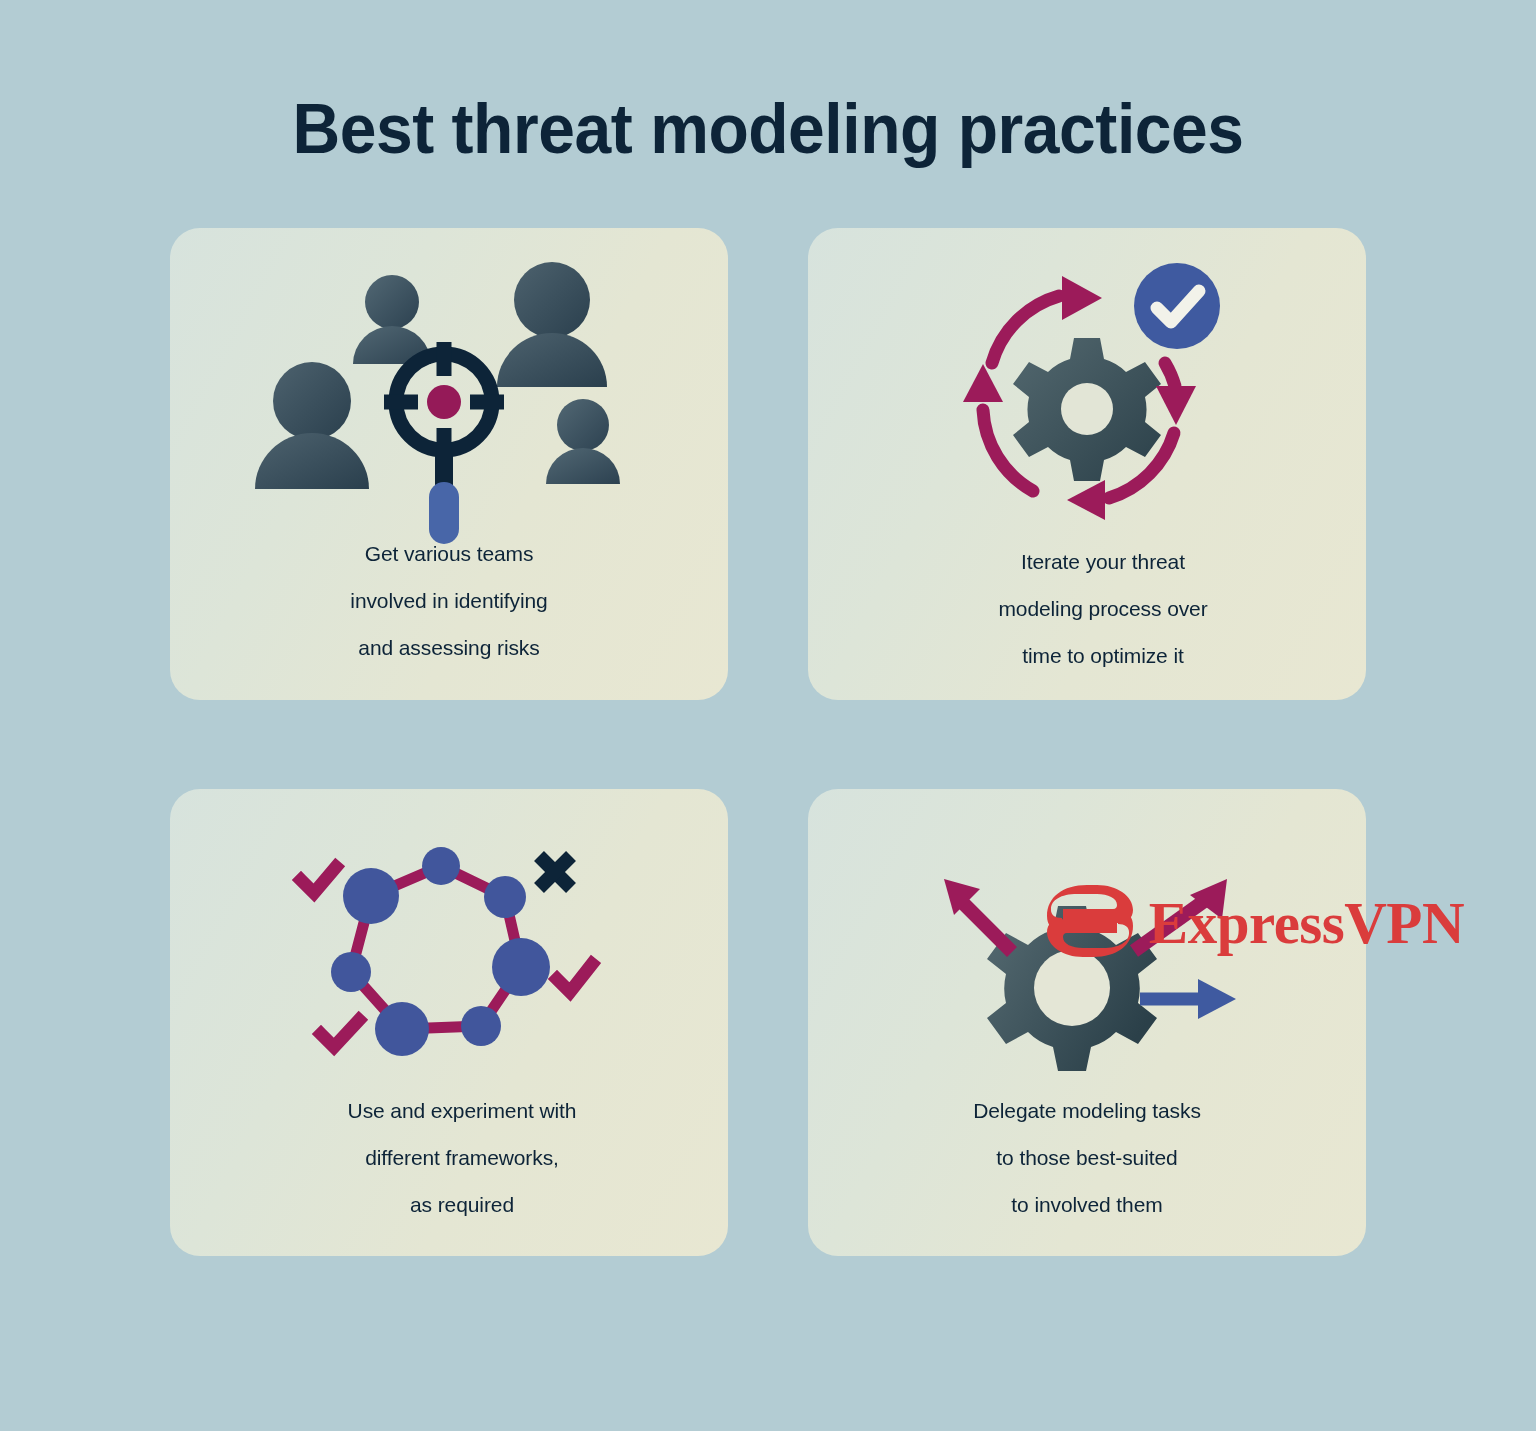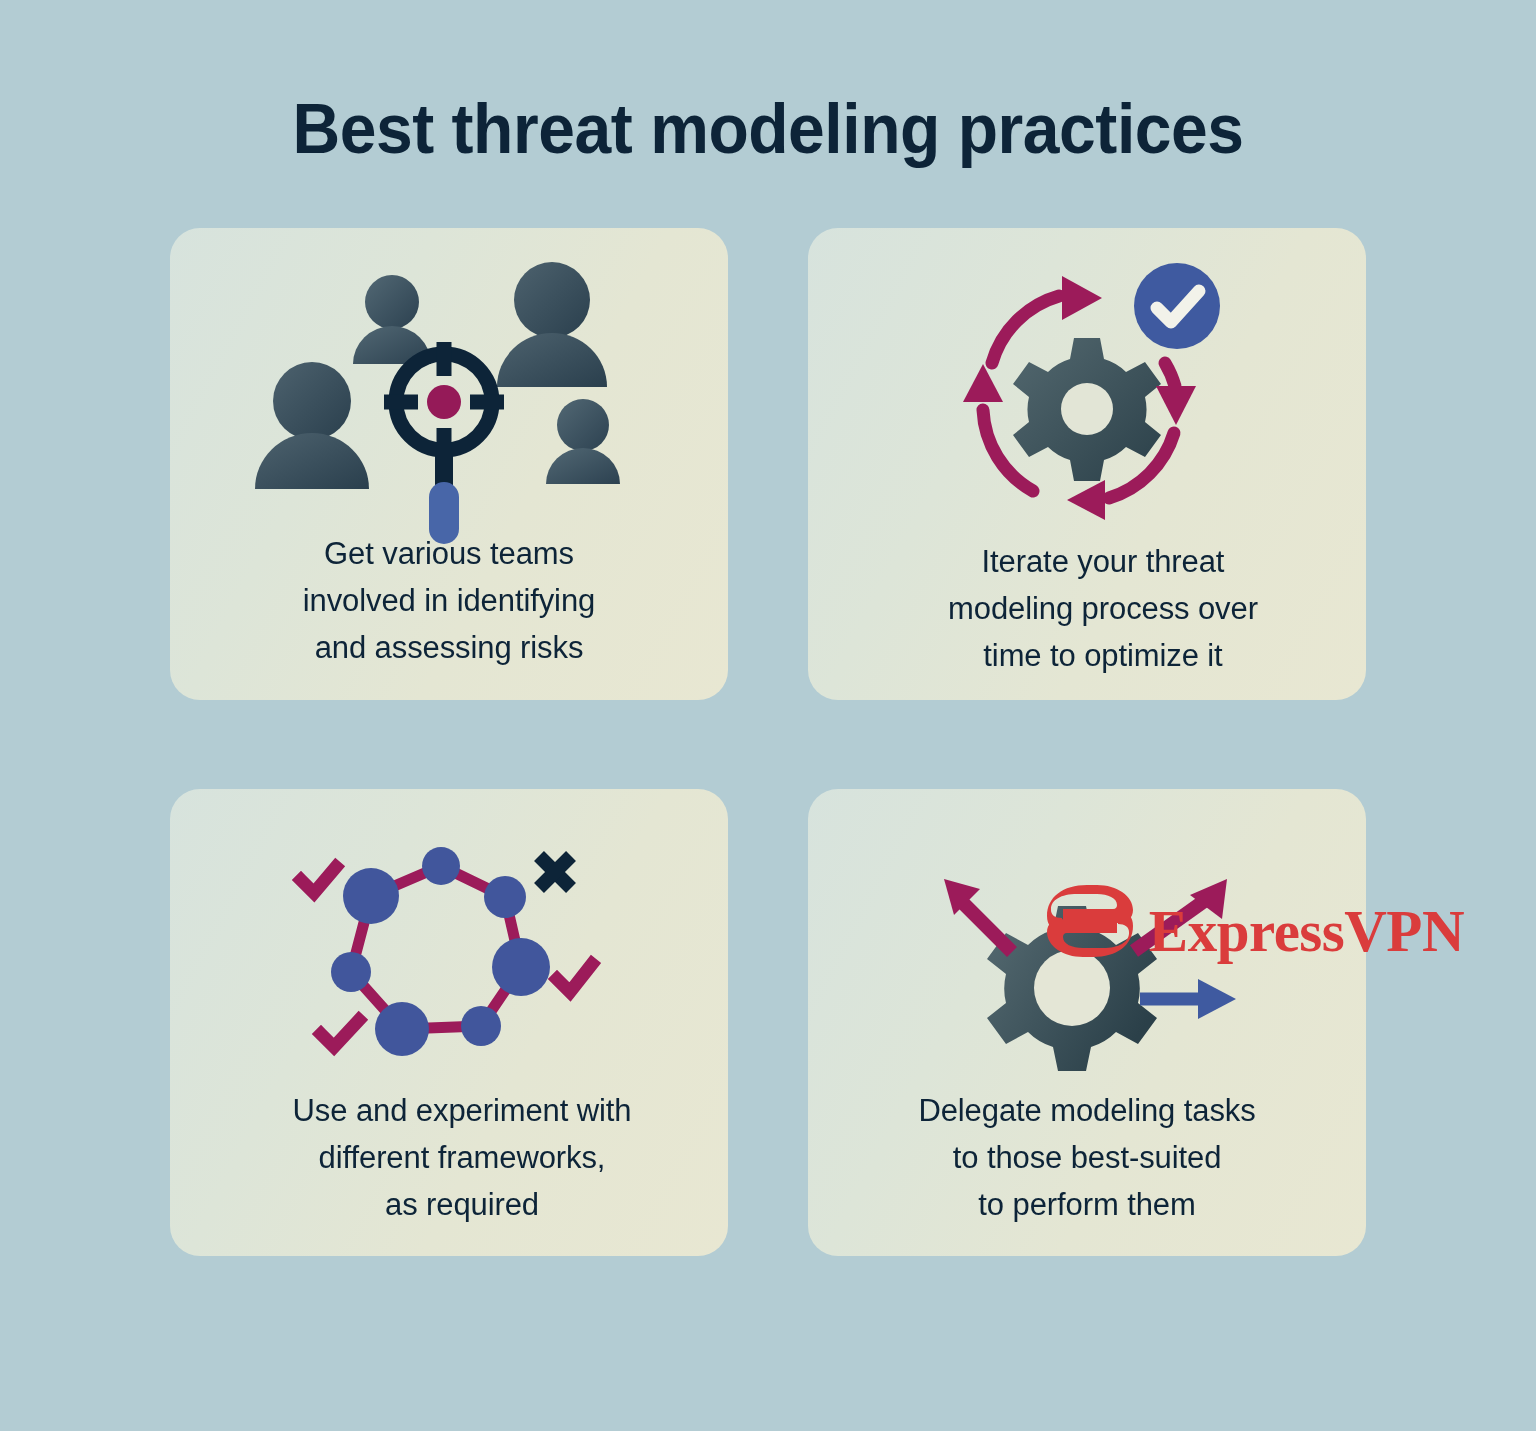--- a/index.html
+++ b/index.html
@@ -71,21 +71,21 @@
     align-items: center;
     justify-content: center;
   }
 
   .card-text {
     position: absolute;
     left: 0;
     width: 100%;
     text-align: center;
     color: #0d2438;
-    font-size: 31px;
+    font-size: 21px;
     line-height: 47px;
     font-weight: 500;
     letter-spacing: -0.1px;
     white-space: pre-line;
   }
 
   
   #card-1 .card-icon { top: 26px;  height: 290px; }
   #card-1 .card-text { top: 302px; }
 
@@ -97,21 +97,21 @@
 
   #card-4 .card-icon { top: 40px;  height: 270px; }
   #card-4 .card-text { top: 298px; }
 
   
   .logo {
     position: absolute;
     right: 72px;
     bottom: 42px;
     display: flex;
-    align-items: flex-end;
+    align-items: center;
     gap: 16px;
   }
   .logo-mark { flex: 0 0 auto; }
   .logo-word {
     font-family: "Liberation Serif", "DejaVu Serif", serif;
     font-size: 59px;
     font-weight: 700;
     color: #da3c3c;
     letter-spacing: -0.5px;
     line-height: 1;
@@ -302,21 +302,21 @@
           </g>
 
           <g>
             <line x1="218" y1="150" x2="280" y2="150" stroke="#3f5aa0" stroke-width="13"></line>
             <polygon points="276,130 314,150 276,170" fill="#3f5aa0"></polygon>
           </g>
         </svg>
       </div>
       <div class="card-text">Delegate modeling tasks
 to those best-suited
-to perform them</div>
+to involved them</div>
     </div>
 
   </div>
 
   <div class="logo">
     <span class="logo-mark">
       <svg width="86" height="72" viewBox="0 0 86 72" aria-hidden="true">
         <path fill="#da3c3c" d="
           M 50 0
           C 70 0 86 11 86 25

